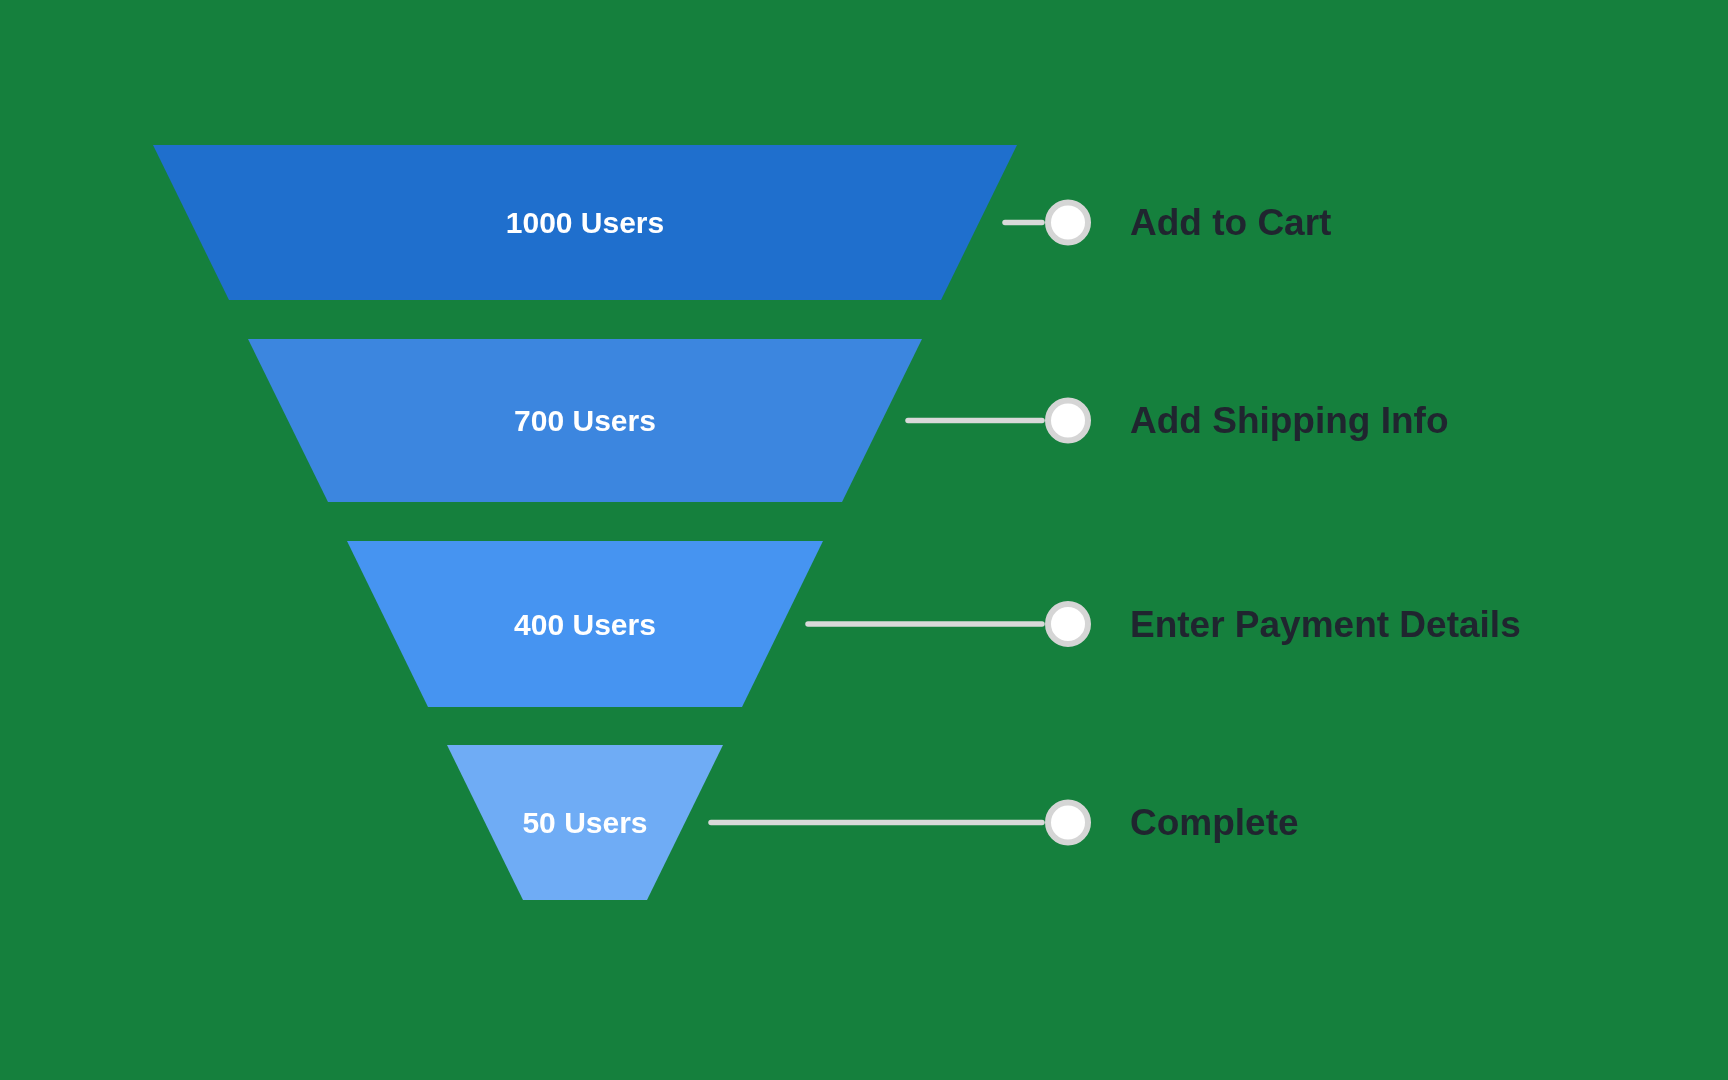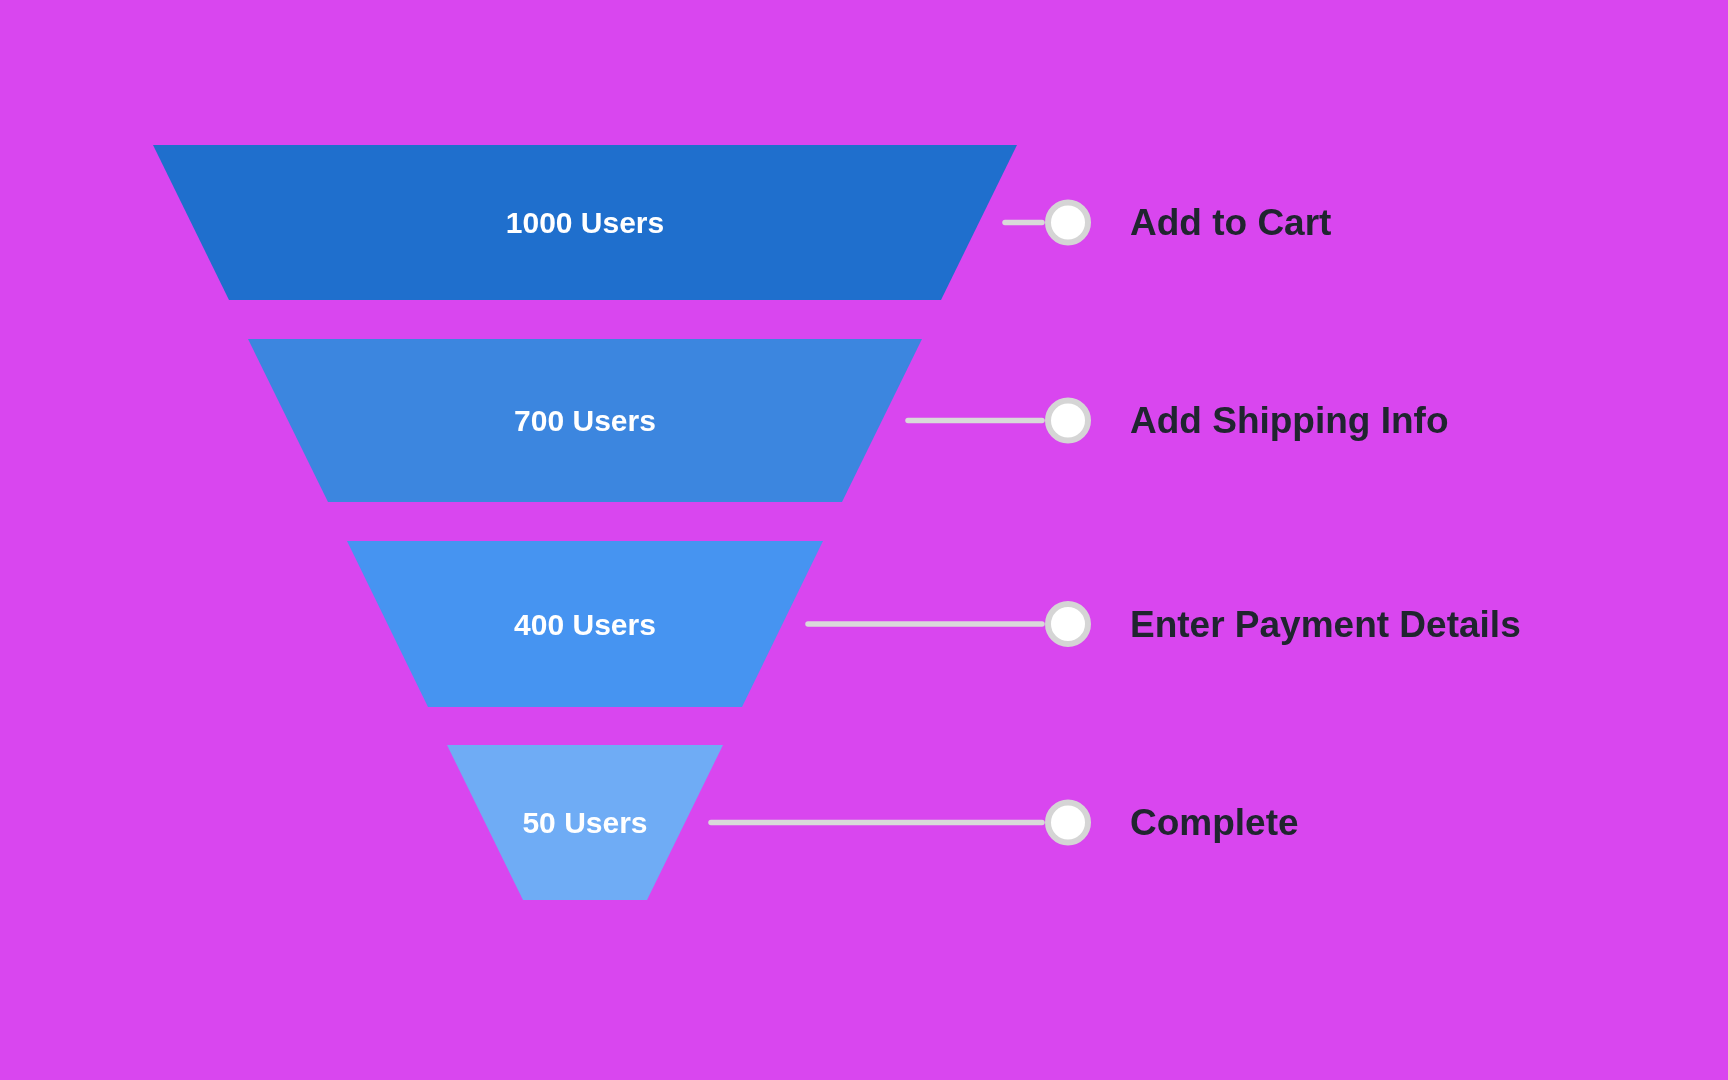--- a/index.html
+++ b/index.html
@@ -8,21 +8,21 @@
     background: #ffffff;
     width: 1728px;
     height: 1080px;
     overflow: hidden;
     font-family: "Liberation Sans", sans-serif;
   }
   .canvas {
     position: relative;
     width: 1728px;
     height: 1080px;
-    background: #d946ef;
+    background: #15803d;
   }
   svg { display: block; }
   .seg-value {
     font-family: "Liberation Sans", sans-serif;
     font-size: 30px;
     font-weight: 700;
     fill: #ffffff;
   }
   .stage-label {
     font-family: "Liberation Sans", sans-serif;

